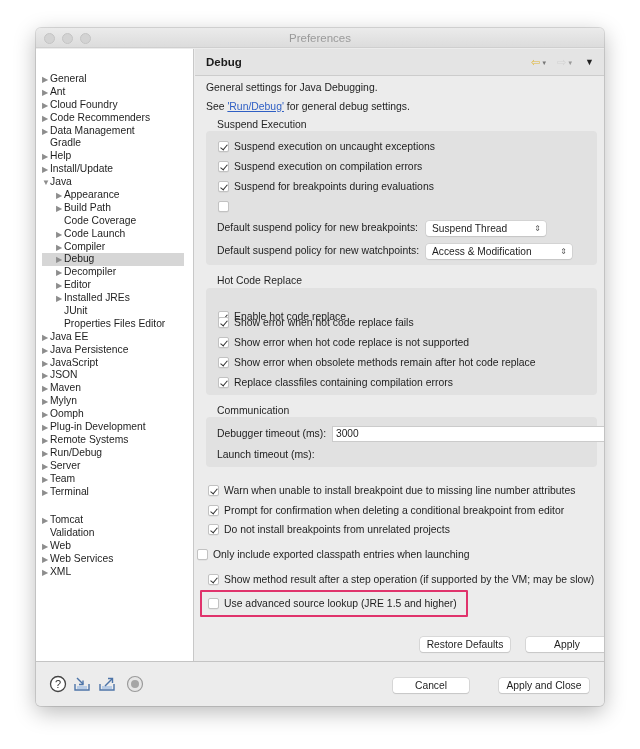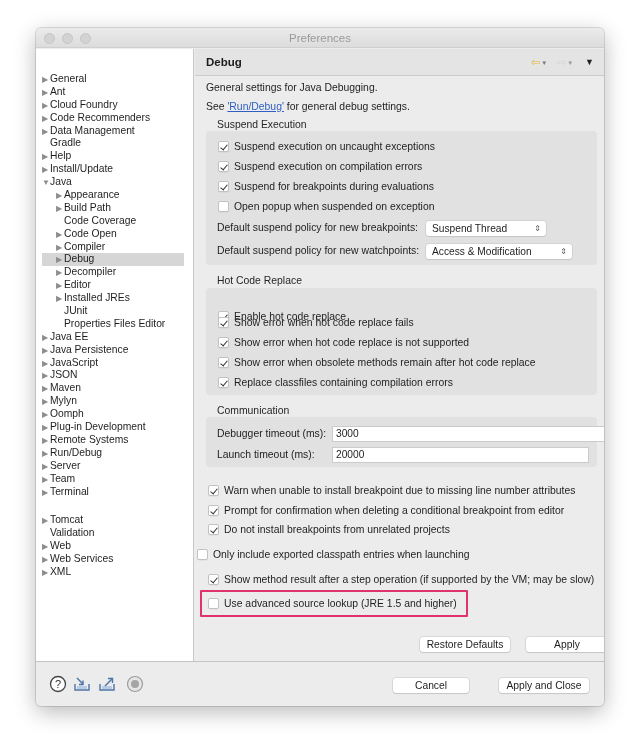--- a/index.html
+++ b/index.html
@@ -110,21 +110,21 @@
         <div class="tree-item" style="padding-left: 0px;"><span class="tw">▶</span><span>Cloud Foundry</span></div>
         <div class="tree-item" style="padding-left: 0px;"><span class="tw">▶</span><span>Code Recommenders</span></div>
         <div class="tree-item" style="padding-left: 0px;"><span class="tw">▶</span><span>Data Management</span></div>
         <div class="tree-item" style="padding-left: 0px;"><span class="tw empty">▶</span><span>Gradle</span></div>
         <div class="tree-item" style="padding-left: 0px;"><span class="tw">▶</span><span>Help</span></div>
         <div class="tree-item" style="padding-left: 0px;"><span class="tw">▶</span><span>Install/Update</span></div>
         <div class="tree-item" style="padding-left: 0px;"><span class="tw">▼</span><span>Java</span></div>
         <div class="tree-item" style="padding-left: 14px;"><span class="tw">▶</span><span>Appearance</span></div>
         <div class="tree-item" style="padding-left: 14px;"><span class="tw">▶</span><span>Build Path</span></div>
         <div class="tree-item" style="padding-left: 14px;"><span class="tw empty">▶</span><span>Code Coverage</span></div>
-        <div class="tree-item" style="padding-left: 14px;"><span class="tw">▶</span><span>Code Open</span></div>
+        <div class="tree-item" style="padding-left: 14px;"><span class="tw">▶</span><span>Code Launch</span></div>
         <div class="tree-item" style="padding-left: 14px;"><span class="tw">▶</span><span>Compiler</span></div>
         <div class="tree-item selected" style="padding-left: 14px;"><span class="tw">▶</span><span>Debug</span></div>
         <div class="tree-item" style="padding-left: 14px;"><span class="tw">▶</span><span>Decompiler</span></div>
         <div class="tree-item" style="padding-left: 14px;"><span class="tw">▶</span><span>Editor</span></div>
         <div class="tree-item" style="padding-left: 14px;"><span class="tw">▶</span><span>Installed JREs</span></div>
         <div class="tree-item" style="padding-left: 14px;"><span class="tw empty">▶</span><span>JUnit</span></div>
         <div class="tree-item" style="padding-left: 14px;"><span class="tw empty">▶</span><span>Properties Files Editor</span></div>
         <div class="tree-item" style="padding-left: 0px;"><span class="tw">▶</span><span>Java EE</span></div>
         <div class="tree-item" style="padding-left: 0px;"><span class="tw">▶</span><span>Java Persistence</span></div>
         <div class="tree-item" style="padding-left: 0px;"><span class="tw">▶</span><span>JavaScript</span></div>
@@ -171,21 +171,21 @@
         <div class="cb-row" style="left:12px; top:9px;">
           <span class="cb checked"></span><span>Suspend execution on uncaught exceptions</span>
         </div>
         <div class="cb-row" style="left:12px; top:29px;">
           <span class="cb checked"></span><span>Suspend execution on compilation errors</span>
         </div>
         <div class="cb-row" style="left:12px; top:49px;">
           <span class="cb checked"></span><span>Suspend for breakpoints during evaluations</span>
         </div>
         <div class="cb-row" style="left:12px; top:69px;">
-          <span class="cb"></span><span>Open popup when suspended on exception</span>
+          <span class="cb"></span>
         </div>
         <div class="line" style="left:11px; top:91px;">Default suspend policy for new breakpoints:</div>
         <div class="select" style="left:220px; top:90px; width:120px;">
           <span>Suspend Thread</span>
           <span class="arrows">⇕</span>
         </div>
         <div class="line" style="left:11px; top:114px;">Default suspend policy for new watchpoints:</div>
         <div class="select" style="left:220px; top:113px; width:146px;">
           <span>Access &amp; Modification</span>
           <span class="arrows">⇕</span>
@@ -209,21 +209,20 @@
         <div class="cb-row" style="left:12px; top:88px;">
           <span class="cb checked"></span><span>Replace classfiles containing compilation errors</span>
         </div>
       </div>
 
       <div class="grouplabel" style="left:22px; top:328px;">Communication</div>
       <div class="group" style="left:11px; top:340px; width:391px; height:50px;">
         <div class="line" style="left:11px; top:11px;">Debugger timeout (ms):</div>
         <div class="textfield" style="left:126px; top:9px; width:311px;">3000</div>
         <div class="line" style="left:11px; top:32px;">Launch timeout (ms):</div>
-        <div class="textfield" style="left:126px; top:30px; width:257px;">20000</div>
       </div>
 
       <div class="cb-row" style="left:13px; top:407px;">
         <span class="cb checked"></span><span>Warn when unable to install breakpoint due to missing line number attributes</span>
       </div>
       <div class="cb-row" style="left:13px; top:427px;">
         <span class="cb checked"></span><span>Prompt for confirmation when deleting a conditional breakpoint from editor</span>
       </div>
       <div class="cb-row" style="left:13px; top:446px;">
         <span class="cb checked"></span><span>Do not install breakpoints from unrelated projects</span>

